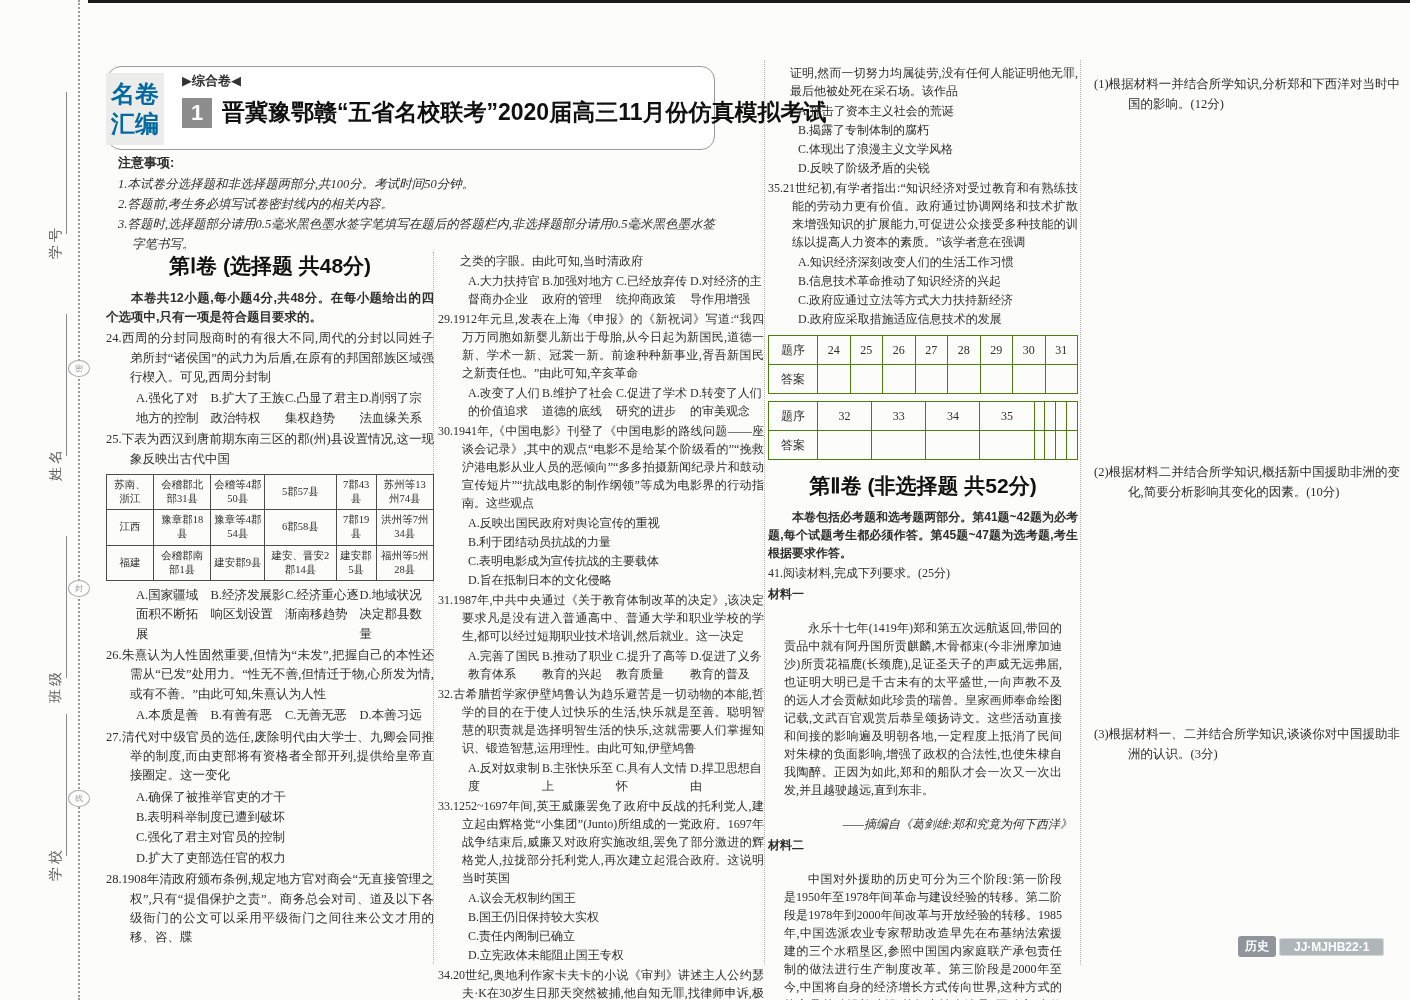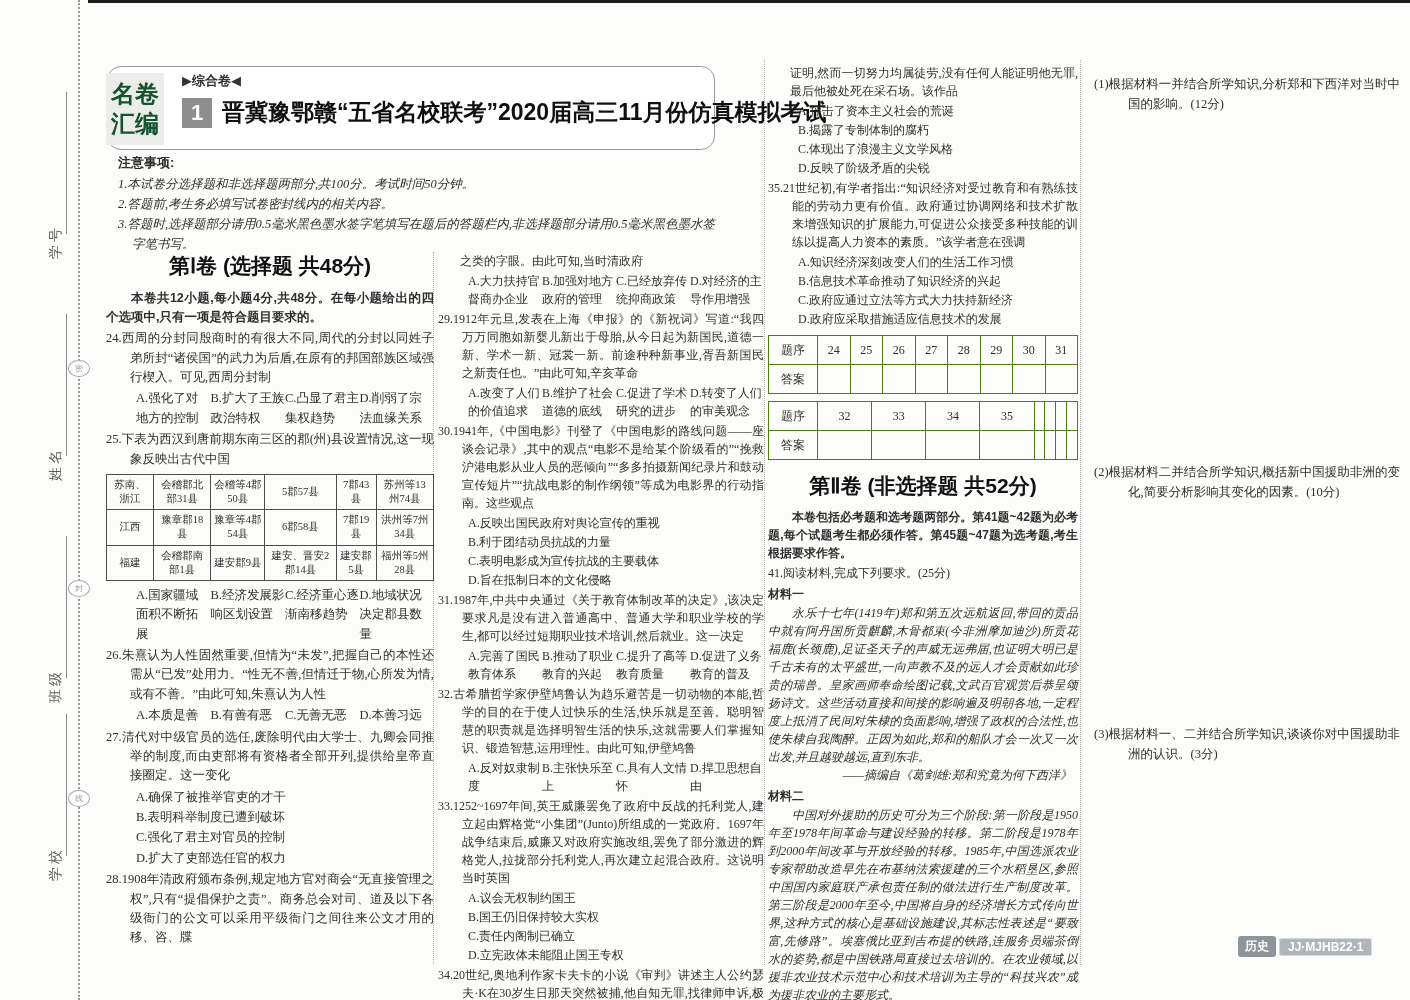--- a/index.html
+++ b/index.html
@@ -12,21 +12,21 @@
   .mfield{position:absolute;left:44px;width:34px;}
   .fline{position:absolute;left:22px;width:1px;background:#8a8a8a;}
   .flabel{position:absolute;left:2px;width:20px;font-size:14px;color:#5a5a5a;
           transform:rotate(-90deg);transform-origin:center;white-space:nowrap;letter-spacing:3px;}
   .seal{position:absolute;left:68px;width:20px;height:15px;border:1px solid #aaa;border-radius:50%;
         font-size:8px;color:#999;display:flex;align-items:center;justify-content:center;background:#fff;}
   
   .header{position:absolute;left:107px;top:66px;width:606px;height:82px;
           border:1.5px solid #9a9a9a;border-radius:14px;background:#fff;}
   .logo{position:absolute;left:-2px;top:6px;width:58px;height:72px;background:#ececea;
-        color:#14532d;font-weight:bold;font-size:24px;line-height:1.25;text-align:center;
+        color:#0369a1;font-weight:bold;font-size:24px;line-height:1.25;text-align:center;
         font-family:"Liberation Sans",sans-serif;display:flex;flex-direction:column;justify-content:center;}
   .series{position:absolute;left:74px;top:5px;font-size:13px;font-weight:bold;color:#333;}
   .titlerow{position:absolute;left:74px;top:30px;display:flex;gap:10px;align-items:center;}
   .numbadge{width:30px;height:30px;background:#8d8d8d;color:#fff;font-weight:bold;font-size:22px;
             display:flex;align-items:center;justify-content:center;font-family:"Liberation Sans",sans-serif;}
   .title{font-size:23px;font-weight:bold;color:#101010;font-family:"Liberation Sans",sans-serif;white-space:nowrap;}
   
   .notice{position:absolute;left:118px;top:153px;width:598px;font-size:12.5px;line-height:1.6;}
   .notice .ntitle{font-weight:bold;font-family:"Liberation Sans",sans-serif;font-size:13px;}
   .notice p{margin:0;padding-left:14px;text-indent:-14px;font-style:italic;}
@@ -50,29 +50,29 @@
   .diagcell{position:relative;width:72px;height:50px;padding:0 !important;}
   .diagcell svg{position:absolute;left:0;top:0;width:100%;height:100%;}
   .diagcell span{position:absolute;font-size:10px;}
   .d-a{right:4px;top:3px;}.d-b{left:14px;top:17px;letter-spacing:1px;}.d-c{left:4px;bottom:3px;}
   
   .anst{border-collapse:collapse;width:100%;margin:7px 0 0;}
   .anst td{border:1px solid #4d7c0f;height:26px;text-align:center;font-size:12px;}
   .anst td:first-child{width:46px;}
   
   .matlabel{font-weight:bold;font-family:"Liberation Sans",sans-serif;margin:3px 0 1px;}
-  .mtext{margin:0;text-indent:2em;font-style:italic;}
+  .mtext{margin:16px;text-indent:2em;}
   .msource{margin:0;text-align:right;padding-right:6px;font-style:italic;}
   .lead{margin:2px 0;padding-left:22px;text-indent:-22px;}
   .sub{position:absolute;left:0;width:100%;padding-left:34px;text-indent:-34px;box-sizing:border-box;}
   
   .footer{position:absolute;left:1238px;top:936px;display:flex;align-items:center;
           font-family:"Liberation Sans",sans-serif;font-size:12px;font-weight:bold;}
   .f-subject{background:#8f959b;color:#fff;padding:2px 7px;border-radius:3px;}
-  .f-code{background:#afb5b9;color:#fff;padding:2px 9px;border-radius:3px;margin-left:3px;
+  .f-code{background:#afb5b9;color:#fff;padding:2px 15px;border-radius:3px;margin-left:3px;
           box-shadow:0 0 0 1px #d6d9da inset;}
 </style>
 </head>
 <body>
 
 <div class="topline"></div>
 <div class="dotline"></div>
 
 <div class="mfield" style="top:240px">
   <div class="fline" style="top:-148px;height:142px"></div>

